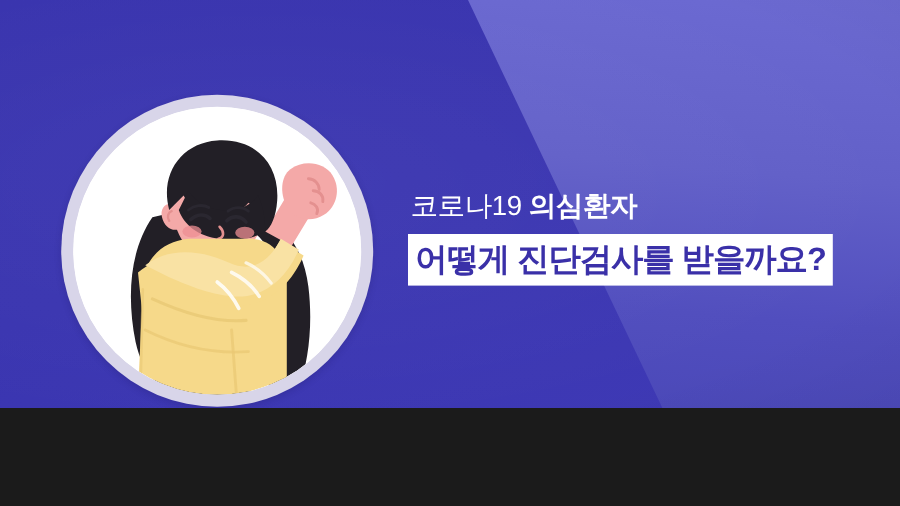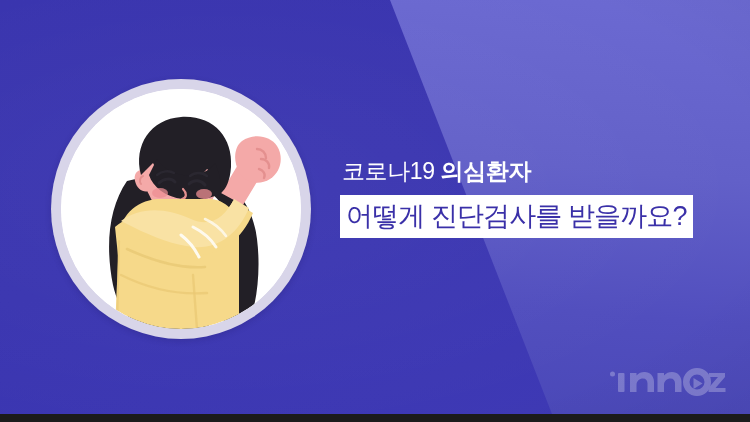--- a/index.html
+++ b/index.html
@@ -3,21 +3,21 @@
 <meta charset="utf-8">
 <style>
   html, body {
     margin: 0;
     padding: 0;
     background: #1b1b1b;
   }
   #stage {
     position: relative;
     width: 750px;
-    height: 414px;
+    height: 340px;
     overflow: hidden;
     font-family: "Liberation Sans", "DejaVu Sans", sans-serif;
     background: #404040;
     -webkit-font-smoothing: antialiased;
   }
 
   
   .bg-base {
     position: absolute;
     inset: 0;
@@ -76,21 +76,21 @@
     margin: 0 0 9px 2px;
   }
   .headline-sub .light { font-weight: 400; }
   .headline-sub .strong { font-weight: 700; }
 
   .headline-main {
     display: inline-block;
     background: #FFFFFF;
     color: #3A30A8;
     font-size: 27px;
-    font-weight: 400;
+    font-weight: 700;
     line-height: 34px;
     letter-spacing: -0.9px;
     padding: 4px 6px 5px 6px;
     white-space: nowrap;
   }
 
   
   .watermark {
     position: absolute;
     left: 608px;

